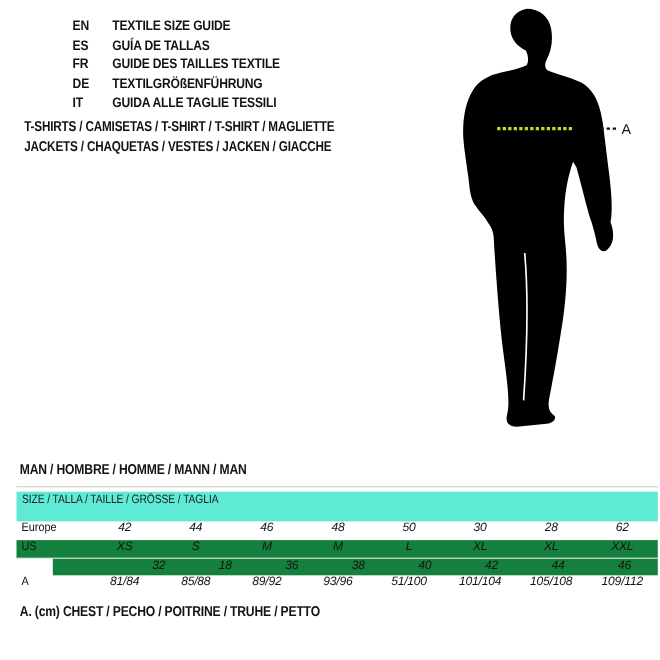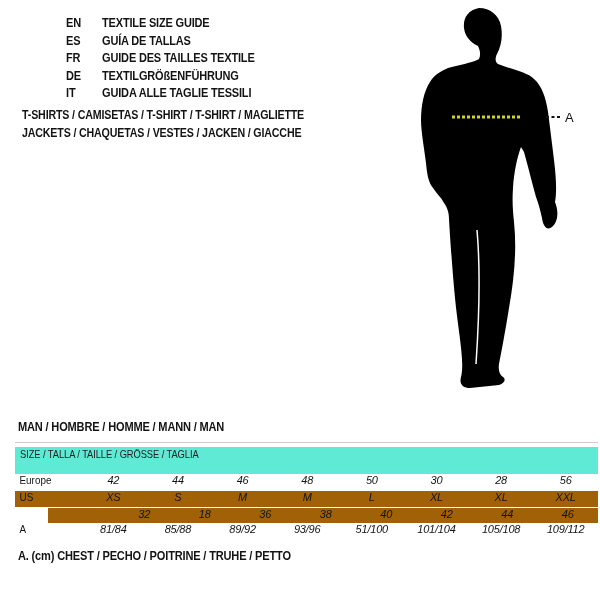--- a/index.html
+++ b/index.html
@@ -49,21 +49,21 @@
   .table-rule{height:1px;background:#cccccc;margin-bottom:4px;}
   .table-header{
     background:#5eead4;height:27px;line-height:15px;padding-left:5px;
     color:#222;overflow:hidden;
   }
   .table-header span{
     display:inline-block;transform:scaleX(0.85);transform-origin:left center;
     white-space:nowrap;letter-spacing:-0.1px;
   }
   .t-row{display:flex;align-items:flex-start;}
-  .t-row.shaded{background:#a16207;}
+  .t-row.shaded{background:#15803d;}
   .t-row.sep{border-bottom:1.5px solid #ffffff;}
   .row-europe{height:17px;}
   .row-us{height:15.5px;}
   .row-uk{height:15px;margin-left:33px;}
   .row-a{height:18px;}
   .t-label{
     flex:0 0 61px;padding-left:5px;white-space:nowrap;
     transform:scaleX(0.9);transform-origin:left center;
   }
   .t-cell{flex:1 1 0;text-align:center;letter-spacing:-0.2px;font-style:italic;}
@@ -151,21 +151,21 @@
 
     <div class="t-row row-europe">
       <span class="t-label">Europe</span>
       <span class="t-cell">42</span>
       <span class="t-cell">44</span>
       <span class="t-cell">46</span>
       <span class="t-cell">48</span>
       <span class="t-cell">50</span>
       <span class="t-cell">30</span>
       <span class="t-cell">28</span>
-      <span class="t-cell">56</span>
+      <span class="t-cell">62</span>
     </div>
 
     <div class="t-row row-us shaded sep">
       <span class="t-label">US</span>
       <span class="t-cell">XS</span>
       <span class="t-cell">S</span>
       <span class="t-cell">M</span>
       <span class="t-cell">M</span>
       <span class="t-cell">L</span>
       <span class="t-cell">XL</span>

